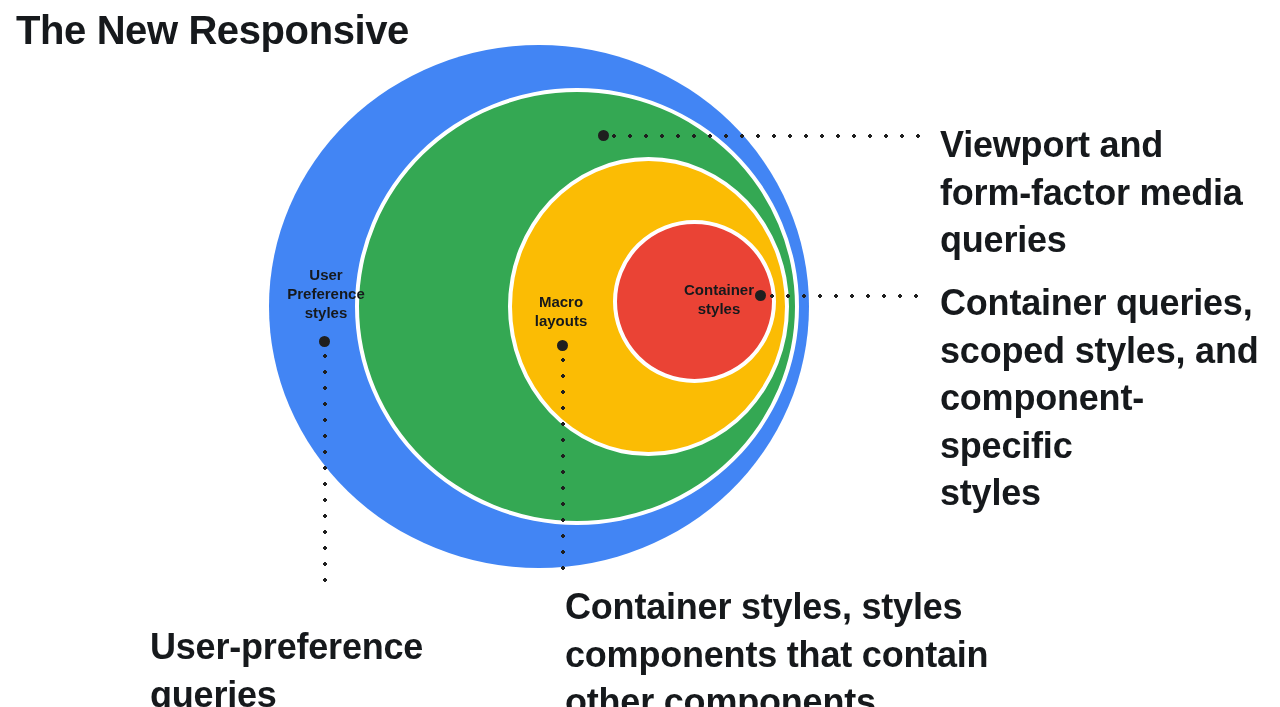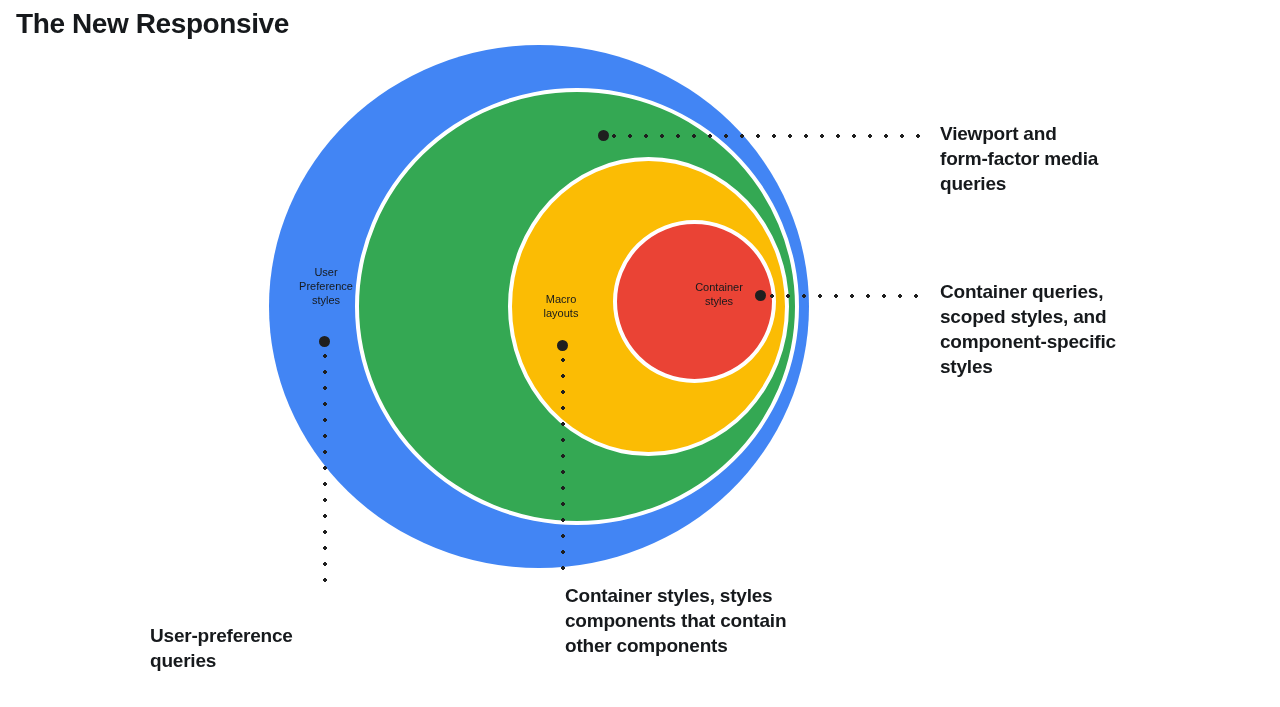--- a/index.html
+++ b/index.html
@@ -13,21 +13,21 @@
     position: relative;
     overflow: hidden;
     font-family: "Liberation Sans", sans-serif;
     color: #1f1f1f;
   }
 
   #page-title {
     position: absolute;
     left: 16px;
     top: 8px;
-    font-size: 28px;
+    font-size: 40px;
     font-weight: bold;
     letter-spacing: -0.4px;
     color: #16191c;
     white-space: nowrap;
   }
 
   
   .venn {
     position: absolute;
     left: 0;
@@ -36,22 +36,22 @@
     height: 707px;
   }
   .ring {
     position: absolute;
     border-radius: 50%;
     box-sizing: border-box;
   }
   .ring-label {
     position: absolute;
     text-align: center;
-    font-size: 11px;
-    font-weight: normal;
+    font-size: 15px;
+    font-weight: bold;
     line-height: 1.28;
     color: #16191c;
     white-space: pre-line;
   }
 
   #ring-blue   { left: 269px; top: 45px;  width: 540px; height: 523px; background: #4285F4; }
   #ring-green  { left: 355px; top: 88px;  width: 444px; height: 437px; background: #34A853; border: 4px solid #ffffff; }
   #ring-yellow { left: 508px; top: 157px; width: 281px; height: 299px; background: #FBBC04; border: 4px solid #ffffff; }
   #ring-red    { left: 613px; top: 220px; width: 163px; height: 163px; background: #EA4335; border: 4px solid #ffffff; }
 
@@ -93,21 +93,21 @@
 
   #line-userpref { left: 323px; top: 348px; height: 238px; }
   #dot-userpref  { left: 319px; top: 336px; }
 
   #line-macro { left: 561px; top: 352px; height: 228px; }
   #dot-macro  { left: 557px; top: 340px; }
 
   
   .annotation {
     position: absolute;
-    font-size: 19px;
+    font-size: 36px;
     font-weight: bold;
     line-height: 1.32;
     letter-spacing: -0.2px;
     color: #16191c;
     white-space: pre-line;
   }
   #ann-viewport  { left: 940px; top: 121px; width: 330px; }
   #ann-container { left: 940px; top: 279px; width: 336px; }
   #ann-userpref  { left: 150px; top: 591px; width: 330px; margin-top: 32px; }
   #ann-macro     { left: 565px; top: 583px; width: 430px; }

